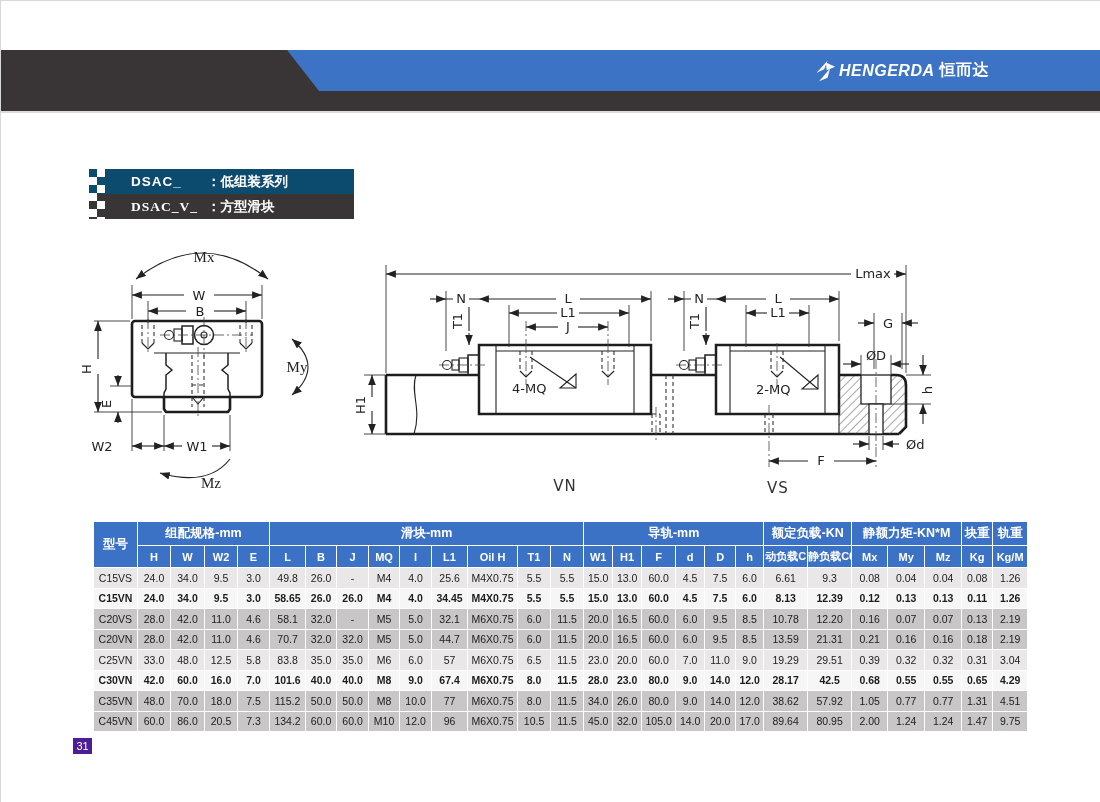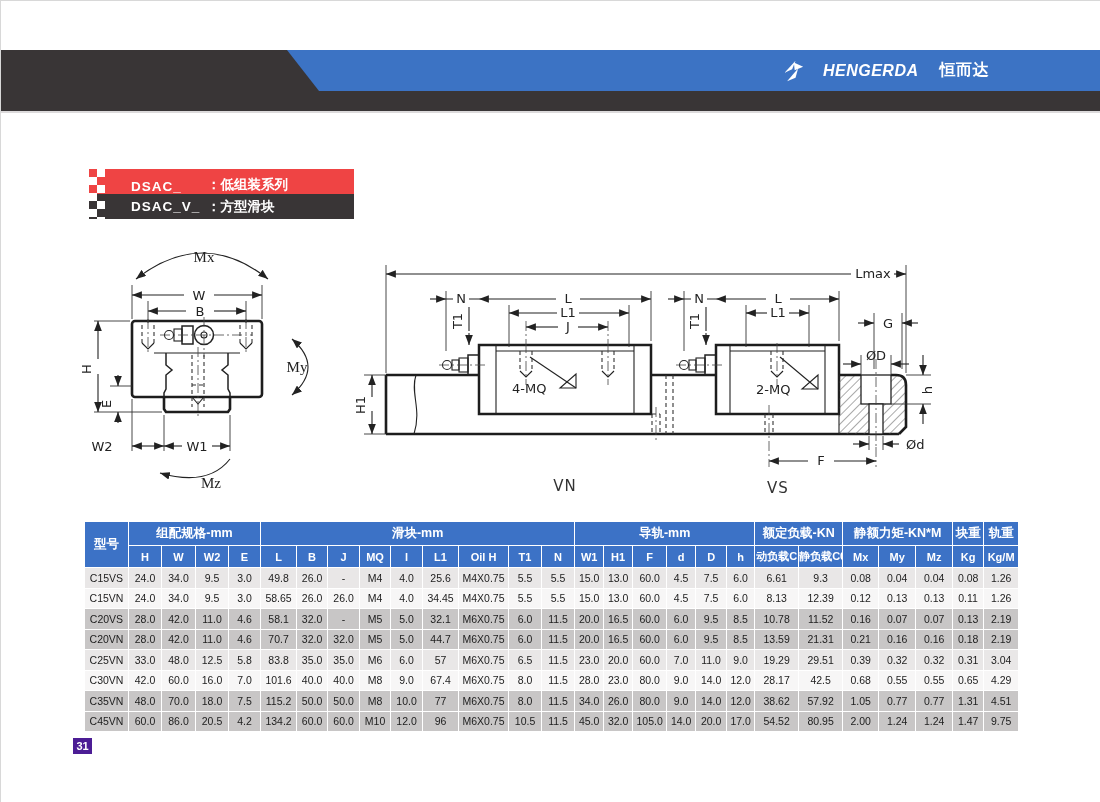--- a/index.html
+++ b/index.html
@@ -7,63 +7,63 @@
         font-family:"Liberation Sans",sans-serif;overflow:hidden;}
 
   
   .band{position:absolute;left:0;top:49px;width:100%;height:61px;background:#393536;
         box-shadow:0 2px 0 #dcdadb;}
   .band-title{position:absolute;left:85px;top:0;height:61px;line-height:61px;color:#fff;
         font-size:17.5px;font-weight:bold;letter-spacing:1px;}
   .band-blue{position:absolute;left:286px;right:0;top:0;height:41px;background:#3c73c4;
         clip-path:polygon(0 0,100% 0,100% 100%,32px 100%);
         display:flex;align-items:center;justify-content:flex-end;padding-right:112px;box-sizing:border-box;}
-  .brand{display:flex;align-items:center;gap:19px;color:#fff;font-weight:bold;font-style:italic;
+  .brand{display:flex;align-items:center;gap:3px;color:#fff;font-weight:bold;font-style:italic;
         font-size:16px;letter-spacing:.5px;}
   .brand .cn{font-style:normal;margin-left:2px;}
 
   
   .series{position:absolute;left:88px;top:168px;width:265px;}
   .srow{height:25px;display:flex;align-items:center;color:#fff;font-size:13.5px;font-weight:bold;
         padding-left:42px;box-sizing:border-box;}
   .srow .code{display:inline-block;width:76px;letter-spacing:1px;}
-  .srow.blue{background:#ef4444;align-items:flex-end;}
-  .srow.dark{background:#393536;}
+  .srow.blue{background:#0c4a6e;}
+  .srow.dark{background:#393536;font-family:Liberation Serif, serif;}
   .checker{position:absolute;left:0;top:0;width:16px;height:50px;
         background:repeating-conic-gradient(#fff 0 90deg,transparent 0 180deg);
         background-size:16px 16px;}
 
   
   .diagL{position:absolute;left:55px;top:238px;}
   .diagR{position:absolute;left:345px;top:246px;}
   svg .ln{stroke:#222;stroke-width:1.1;fill:none;}
   svg .md{stroke:#222;stroke-width:1.5;fill:none;}
   svg .tk{stroke:#1d1d1d;stroke-width:2.6;fill:none;}
   svg .dsh{stroke:#333;stroke-width:1.1;fill:none;stroke-dasharray:4 3;}
   svg .cl{stroke:#444;stroke-width:.8;fill:none;stroke-dasharray:10 3 2 3;}
   svg .ext{stroke:#333;stroke-width:.9;fill:none;}
   svg .dim{font-family:"DejaVu Sans",sans-serif;font-size:13px;fill:#222;}
   svg .mom{font-family:"Liberation Serif",serif;font-size:15px;fill:#222;}
   svg .view{font-family:"DejaVu Sans",sans-serif;font-size:15px;fill:#333;letter-spacing:1px;}
 
   
-  .spec{position:absolute;left:83px;top:520px;width:934px;border-collapse:collapse;table-layout:fixed;}
+  .spec{position:absolute;left:92px;top:520px;width:934px;border-collapse:collapse;table-layout:fixed;}
   .spec th,.spec td{border:1.5px solid #fff;padding:0;text-align:center;vertical-align:middle;
         white-space:nowrap;overflow:hidden;}
   .spec thead th{background:#3c72c6;color:#fff;font-weight:bold;}
   .spec .grow th{height:23px;font-size:12.5px;}
   .spec .srowh th{height:21px;font-size:11px;}
   .spec tbody td{height:19.5px;font-size:10.5px;color:#1c1c1c;}
   .spec tbody tr.row-a td{background:#e9e7e7;margin-left:20px;}
-  .spec tbody tr.row-b td{background:#f7f6f6;}
+  .spec tbody tr.row-b td{background:#f7f6f6;font-weight:bold;}
   .spec tbody tr.row-c td{background:#c8c6c6;}
 
   
   .pageno{position:absolute;left:72px;top:737px;width:19px;height:16px;background:#4c1d95;color:#fff;
-        font-size:11px;font-weight:bold;display:flex;align-items:center;justify-content:center;}
+        font-size:11px;font-weight:normal;display:flex;align-items:center;justify-content:center;}
 </style>
 </head>
 <body>
 
 <div class="page">
 
   <div class="band">
     <div class="band-blue">
       <div class="brand">
         <svg width="22" height="22" viewBox="0 0 26 26">
@@ -443,21 +443,21 @@
           <td>M6X0.75</td>
           <td>6.0</td>
           <td>11.5</td>
           <td>20.0</td>
           <td>16.5</td>
           <td>60.0</td>
           <td>6.0</td>
           <td>9.5</td>
           <td>8.5</td>
           <td>10.78</td>
-          <td>11.52</td>
+          <td>12.20</td>
           <td>0.16</td>
           <td>0.07</td>
           <td>0.07</td>
           <td>0.13</td>
           <td>2.19</td>
         </tr>
         <tr class="row-c">
           <td>C20VN</td>
           <td>28.0</td>
           <td>42.0</td>
@@ -571,37 +571,37 @@
           <td>0.77</td>
           <td>0.77</td>
           <td>1.31</td>
           <td>4.51</td>
         </tr>
         <tr class="row-c">
           <td>C45VN</td>
           <td>60.0</td>
           <td>86.0</td>
           <td>20.5</td>
-          <td>4.2</td>
+          <td>7.3</td>
           <td>134.2</td>
           <td>60.0</td>
           <td>60.0</td>
           <td>M10</td>
           <td>12.0</td>
           <td>96</td>
           <td>M6X0.75</td>
           <td>10.5</td>
           <td>11.5</td>
           <td>45.0</td>
           <td>32.0</td>
           <td>105.0</td>
           <td>14.0</td>
           <td>20.0</td>
           <td>17.0</td>
-          <td>54.52</td>
+          <td>89.64</td>
           <td>80.95</td>
           <td>2.00</td>
           <td>1.24</td>
           <td>1.24</td>
           <td>1.47</td>
           <td>9.75</td>
         </tr>
       </tbody>
   </table>
 

